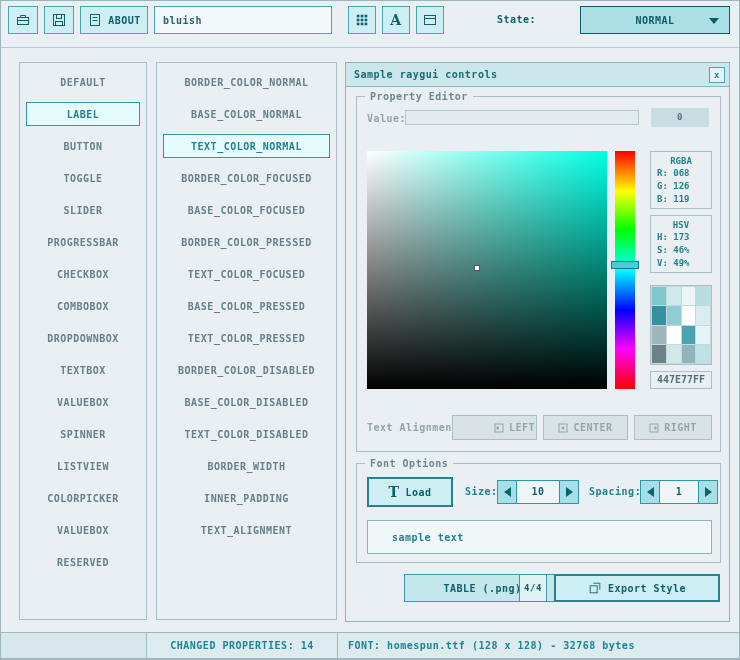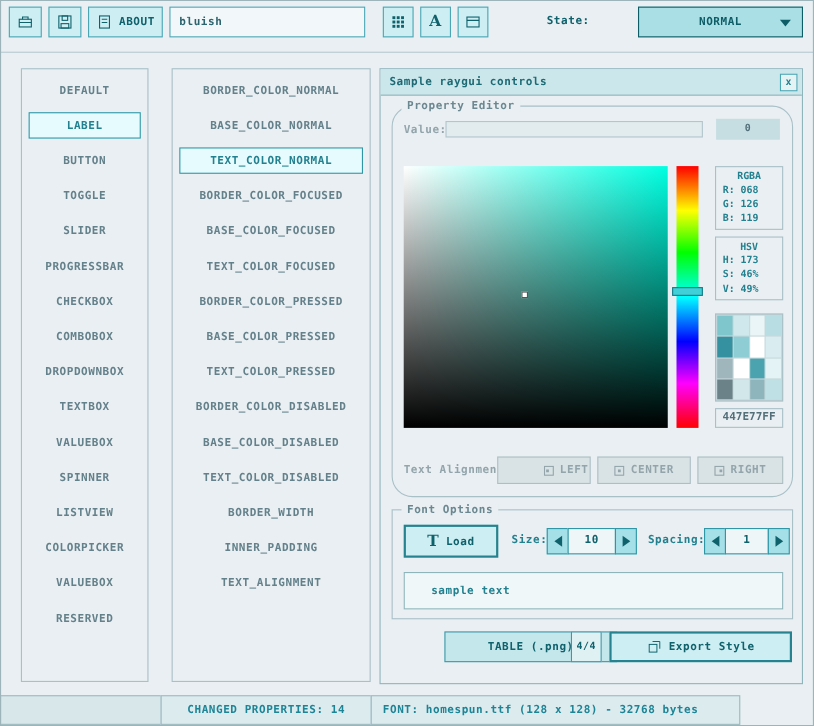--- a/index.html
+++ b/index.html
@@ -167,21 +167,21 @@
       </svg>
     </span>
   </div>
   <div class="state-label" style="left:497px;">State:</div>
   <div class="dropdown" style="left:580px;width:150px;">
     <span>NORMAL</span>
     <span class="tri-down"></span>
   </div>
 </div>
 
-<div class="list-panel" style="left:19px;width:116px;height:558px;">
+<div class="list-panel" style="left:19px;width:128px;height:558px;">
   <div class="list-item">DEFAULT</div>
   <div class="list-item sel">LABEL</div>
   <div class="list-item">BUTTON</div>
   <div class="list-item">TOGGLE</div>
   <div class="list-item">SLIDER</div>
   <div class="list-item">PROGRESSBAR</div>
   <div class="list-item">CHECKBOX</div>
   <div class="list-item">COMBOBOX</div>
   <div class="list-item">DROPDOWNBOX</div>
   <div class="list-item">TEXTBOX</div>
@@ -192,39 +192,39 @@
   <div class="list-item">VALUEBOX</div>
   <div class="list-item">RESERVED</div>
 </div>
 
 <div class="list-panel" style="left:156px;width:181px;height:558px;">
   <div class="list-item">BORDER_COLOR_NORMAL</div>
   <div class="list-item">BASE_COLOR_NORMAL</div>
   <div class="list-item sel">TEXT_COLOR_NORMAL</div>
   <div class="list-item">BORDER_COLOR_FOCUSED</div>
   <div class="list-item">BASE_COLOR_FOCUSED</div>
+  <div class="list-item">BORDER_COLOR_PRESSED</div>
   <div class="list-item">TEXT_COLOR_FOCUSED</div>
-  <div class="list-item">BORDER_COLOR_PRESSED</div>
   <div class="list-item">BASE_COLOR_PRESSED</div>
   <div class="list-item">TEXT_COLOR_PRESSED</div>
   <div class="list-item">BORDER_COLOR_DISABLED</div>
   <div class="list-item">BASE_COLOR_DISABLED</div>
   <div class="list-item">TEXT_COLOR_DISABLED</div>
   <div class="list-item">BORDER_WIDTH</div>
   <div class="list-item">INNER_PADDING</div>
   <div class="list-item">TEXT_ALIGNMENT</div>
 </div>
 
 <div class="window">
   <div class="titlebar">
     <span>Sample raygui controls</span>
     <span class="closebtn">x</span>
   </div>
 
-  <div class="groupbox" style="left:10px;top:33px;width:365px;height:356px;border-radius:19px;">
+  <div class="groupbox" style="left:10px;top:33px;width:365px;height:356px;">
     <span class="gb-label">Property Editor</span>
 
     <div class="abs dim-label" style="left:10px;top:16px;">Value:</div>
     <div class="slider" style="left:48px;top:13px;width:234px;height:15px;"></div>
     <div class="valuebox" style="left:294px;top:11px;width:58px;height:19px;line-height:19px;">0</div>
 
     <div class="sv-square">
       <div class="sv-marker"></div>
     </div>
     <div class="hue-bar"></div>
@@ -336,15 +336,15 @@
         <rect x="2.5" y="5.5" width="8" height="8"></rect>
           <path d="M6 2.5 h7.5 v7.5"></path>
       </svg>
     </span>
     <span>Export Style</span>
   </div>
 </div>
 
 <div class="status-box" style="left:0;width:147px;background:#d7e7ea;"></div>
 <div class="status-box" style="left:146px;width:192px;text-align:center;">CHANGED PROPERTIES: 14</div>
-<div class="status-box" style="left:337px;width:336px;padding-left:10px;">FONT: homespun.ttf (128 x 128) - 32768 bytes</div>
+<div class="status-box" style="left:337px;width:403px;padding-left:10px;">FONT: homespun.ttf (128 x 128) - 32768 bytes</div>
 
 <div class="frame"></div>
 
 </body></html>

